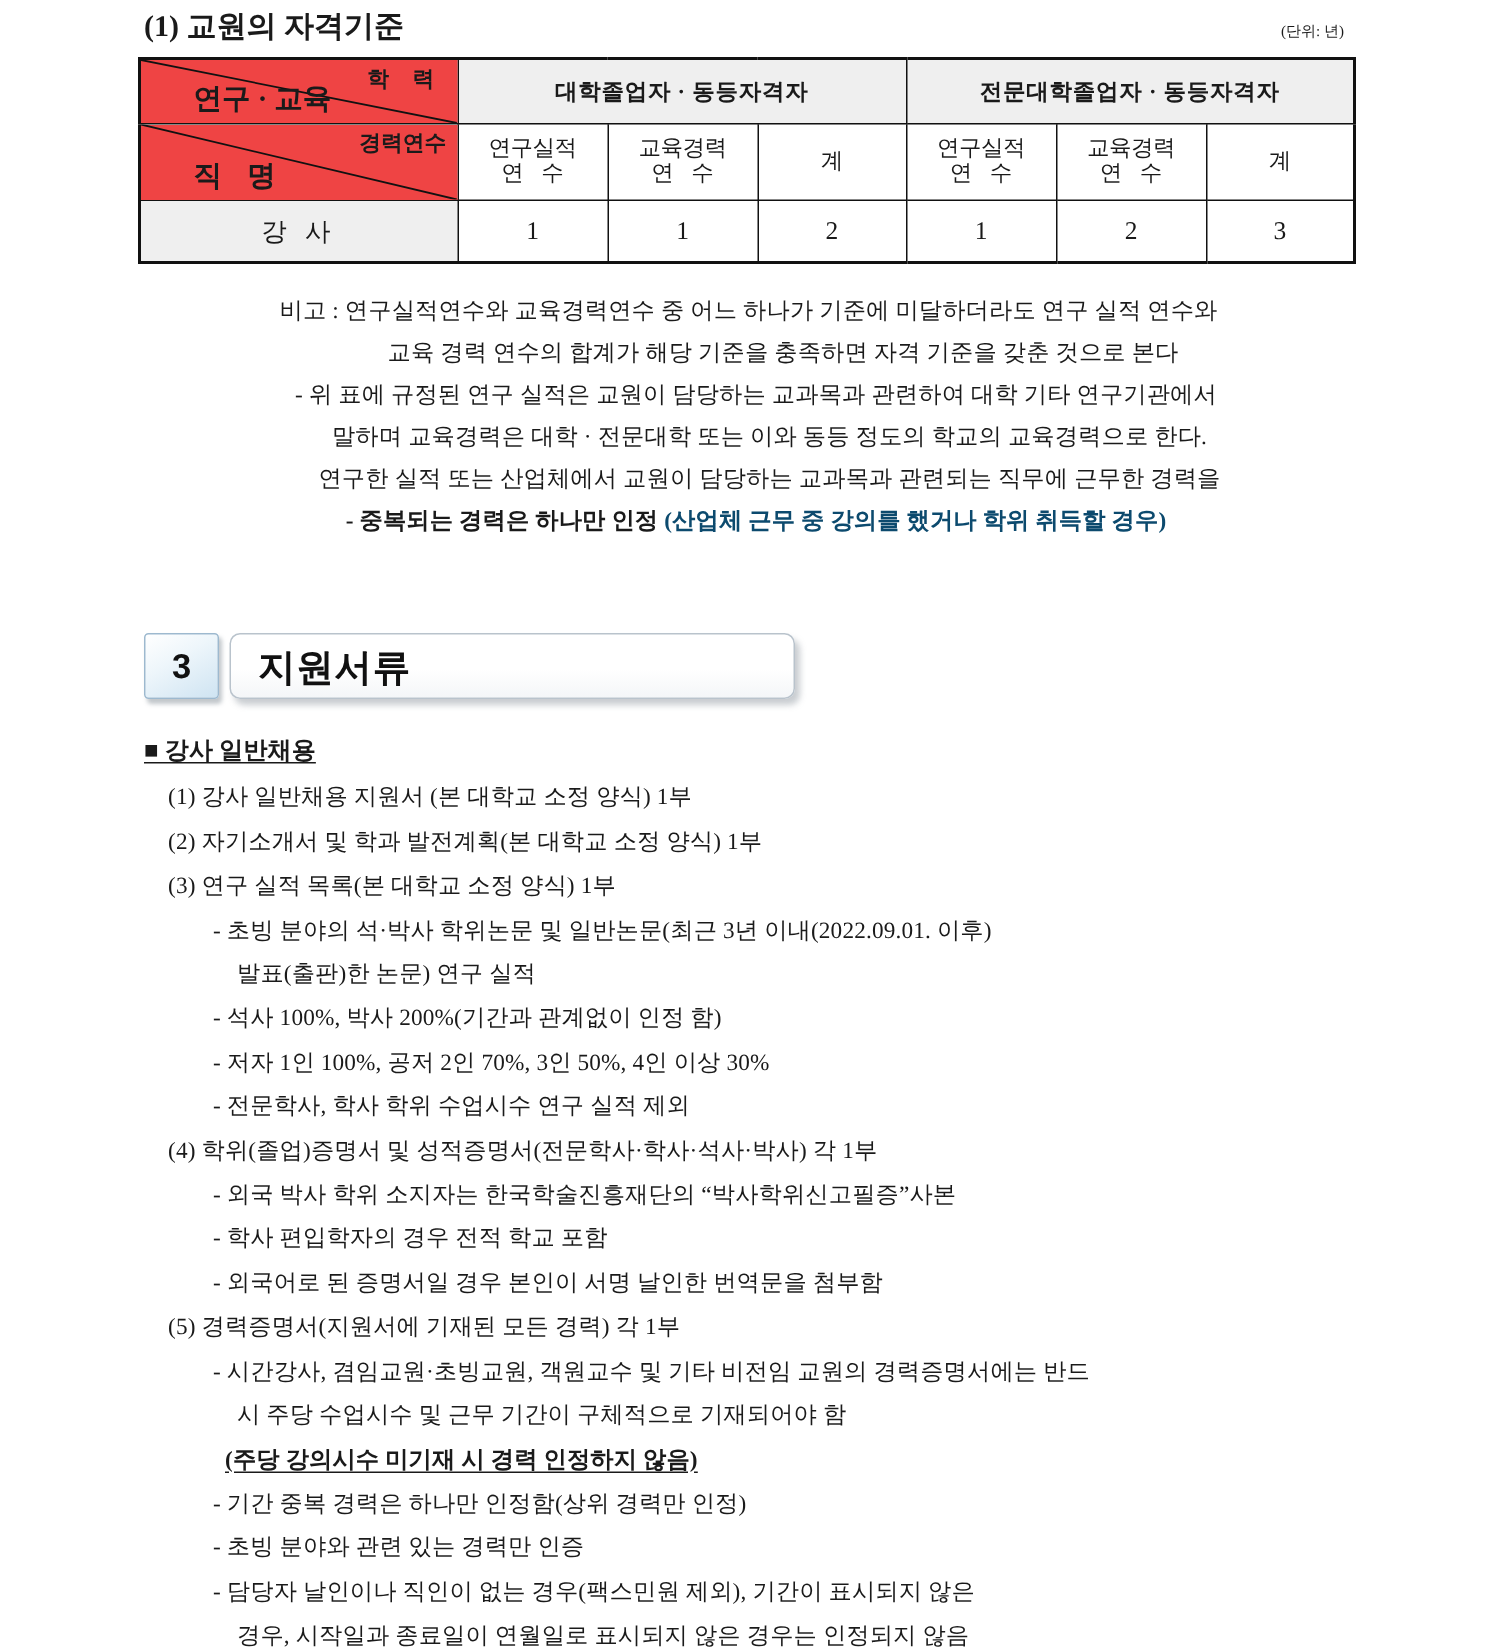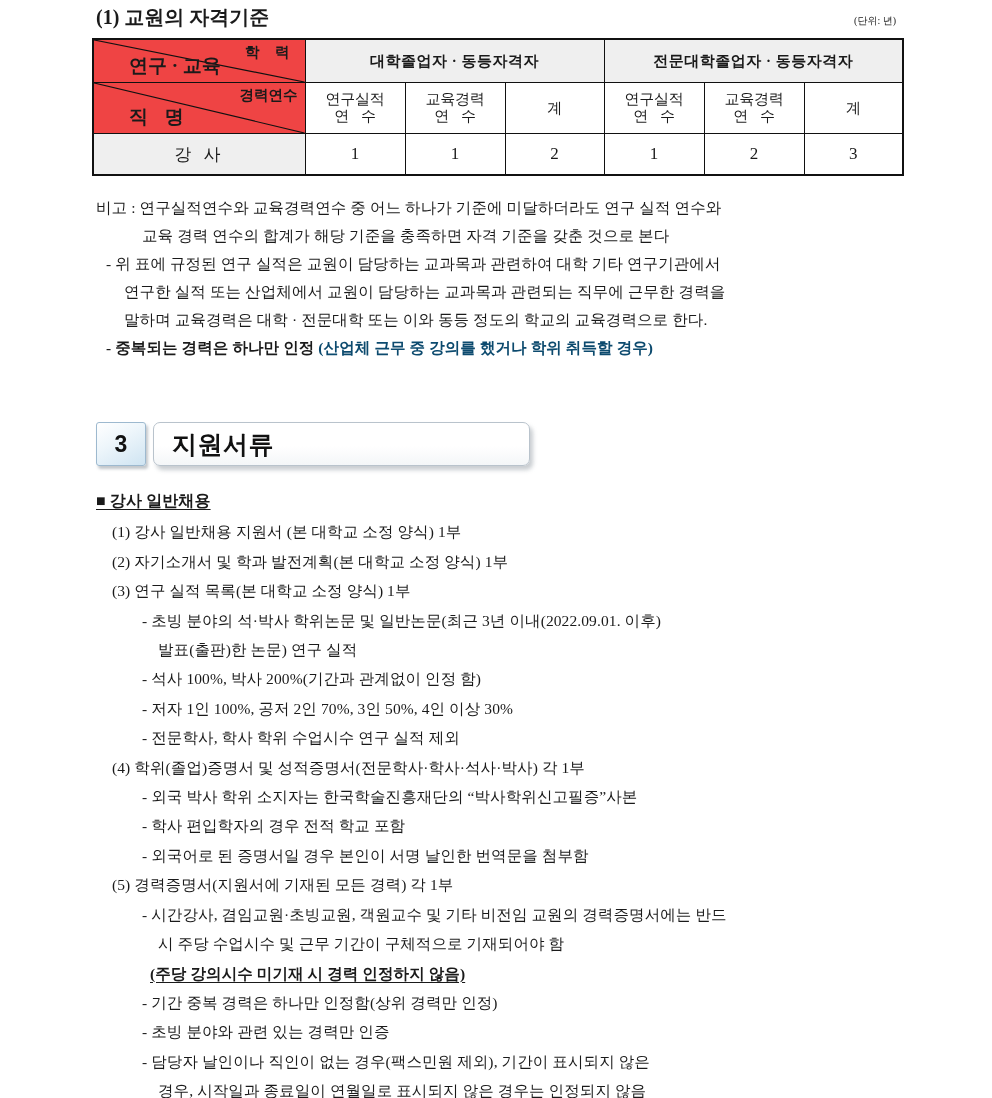--- a/index.html
+++ b/index.html
@@ -125,21 +125,21 @@
 
   
   .notes {
     position: absolute;
     left: 96px;
     top: 194px;
     width: 806px;
     font-size: 15.5px;
     line-height: 28px;
   }
-  .notes .nline { white-space: nowrap; letter-spacing: 0.1px; }
+  .notes .nline { white-space: nowrap; letter-spacing: 0.1px; text-align: center; }
   .notes .indent1 { padding-left: 46px; }
   .notes .indent2 { padding-left: 10px; }
   .notes .indent3 { padding-left: 28px; }
   .notes .bold { font-weight: bold; }
   .notes .red { color: #0c4a6e; font-weight: bold; }
 
   
   .banner {
     position: absolute;
     left: 96px;
@@ -287,22 +287,22 @@
         <td>2</td>
         <td>3</td>
       </tr>
     </tbody>
   </table>
 
   <div class="notes">
     <div class="nline">비고 : 연구실적연수와 교육경력연수 중 어느 하나가 기준에 미달하더라도 연구 실적 연수와</div>
     <div class="nline indent1">교육 경력 연수의 합계가 해당 기준을 충족하면 자격 기준을 갖춘 것으로 본다</div>
     <div class="nline indent2">- 위 표에 규정된 연구 실적은 교원이 담당하는 교과목과 관련하여 대학 기타 연구기관에서</div>
+    <div class="nline indent3">말하며 교육경력은 대학 · 전문대학 또는 이와 동등 정도의 학교의 교육경력으로 한다.</div>
     <div class="nline indent3">연구한 실적 또는 산업체에서 교원이 담당하는 교과목과 관련되는 직무에 근무한 경력을</div>
-    <div class="nline indent3">말하며 교육경력은 대학 · 전문대학 또는 이와 동등 정도의 학교의 교육경력으로 한다.</div>
     <div class="nline indent2"><span class="bold">- 중복되는 경력은 하나만 인정 </span><span class="red">(산업체 근무 중 강의를 했거나 학위 취득할 경우)</span></div>
   </div>
 
   <div class="banner">
     <div class="numbox">3</div>
     <div class="titlebox">
       <span>지원서류</span>
     </div>
   </div>
 

